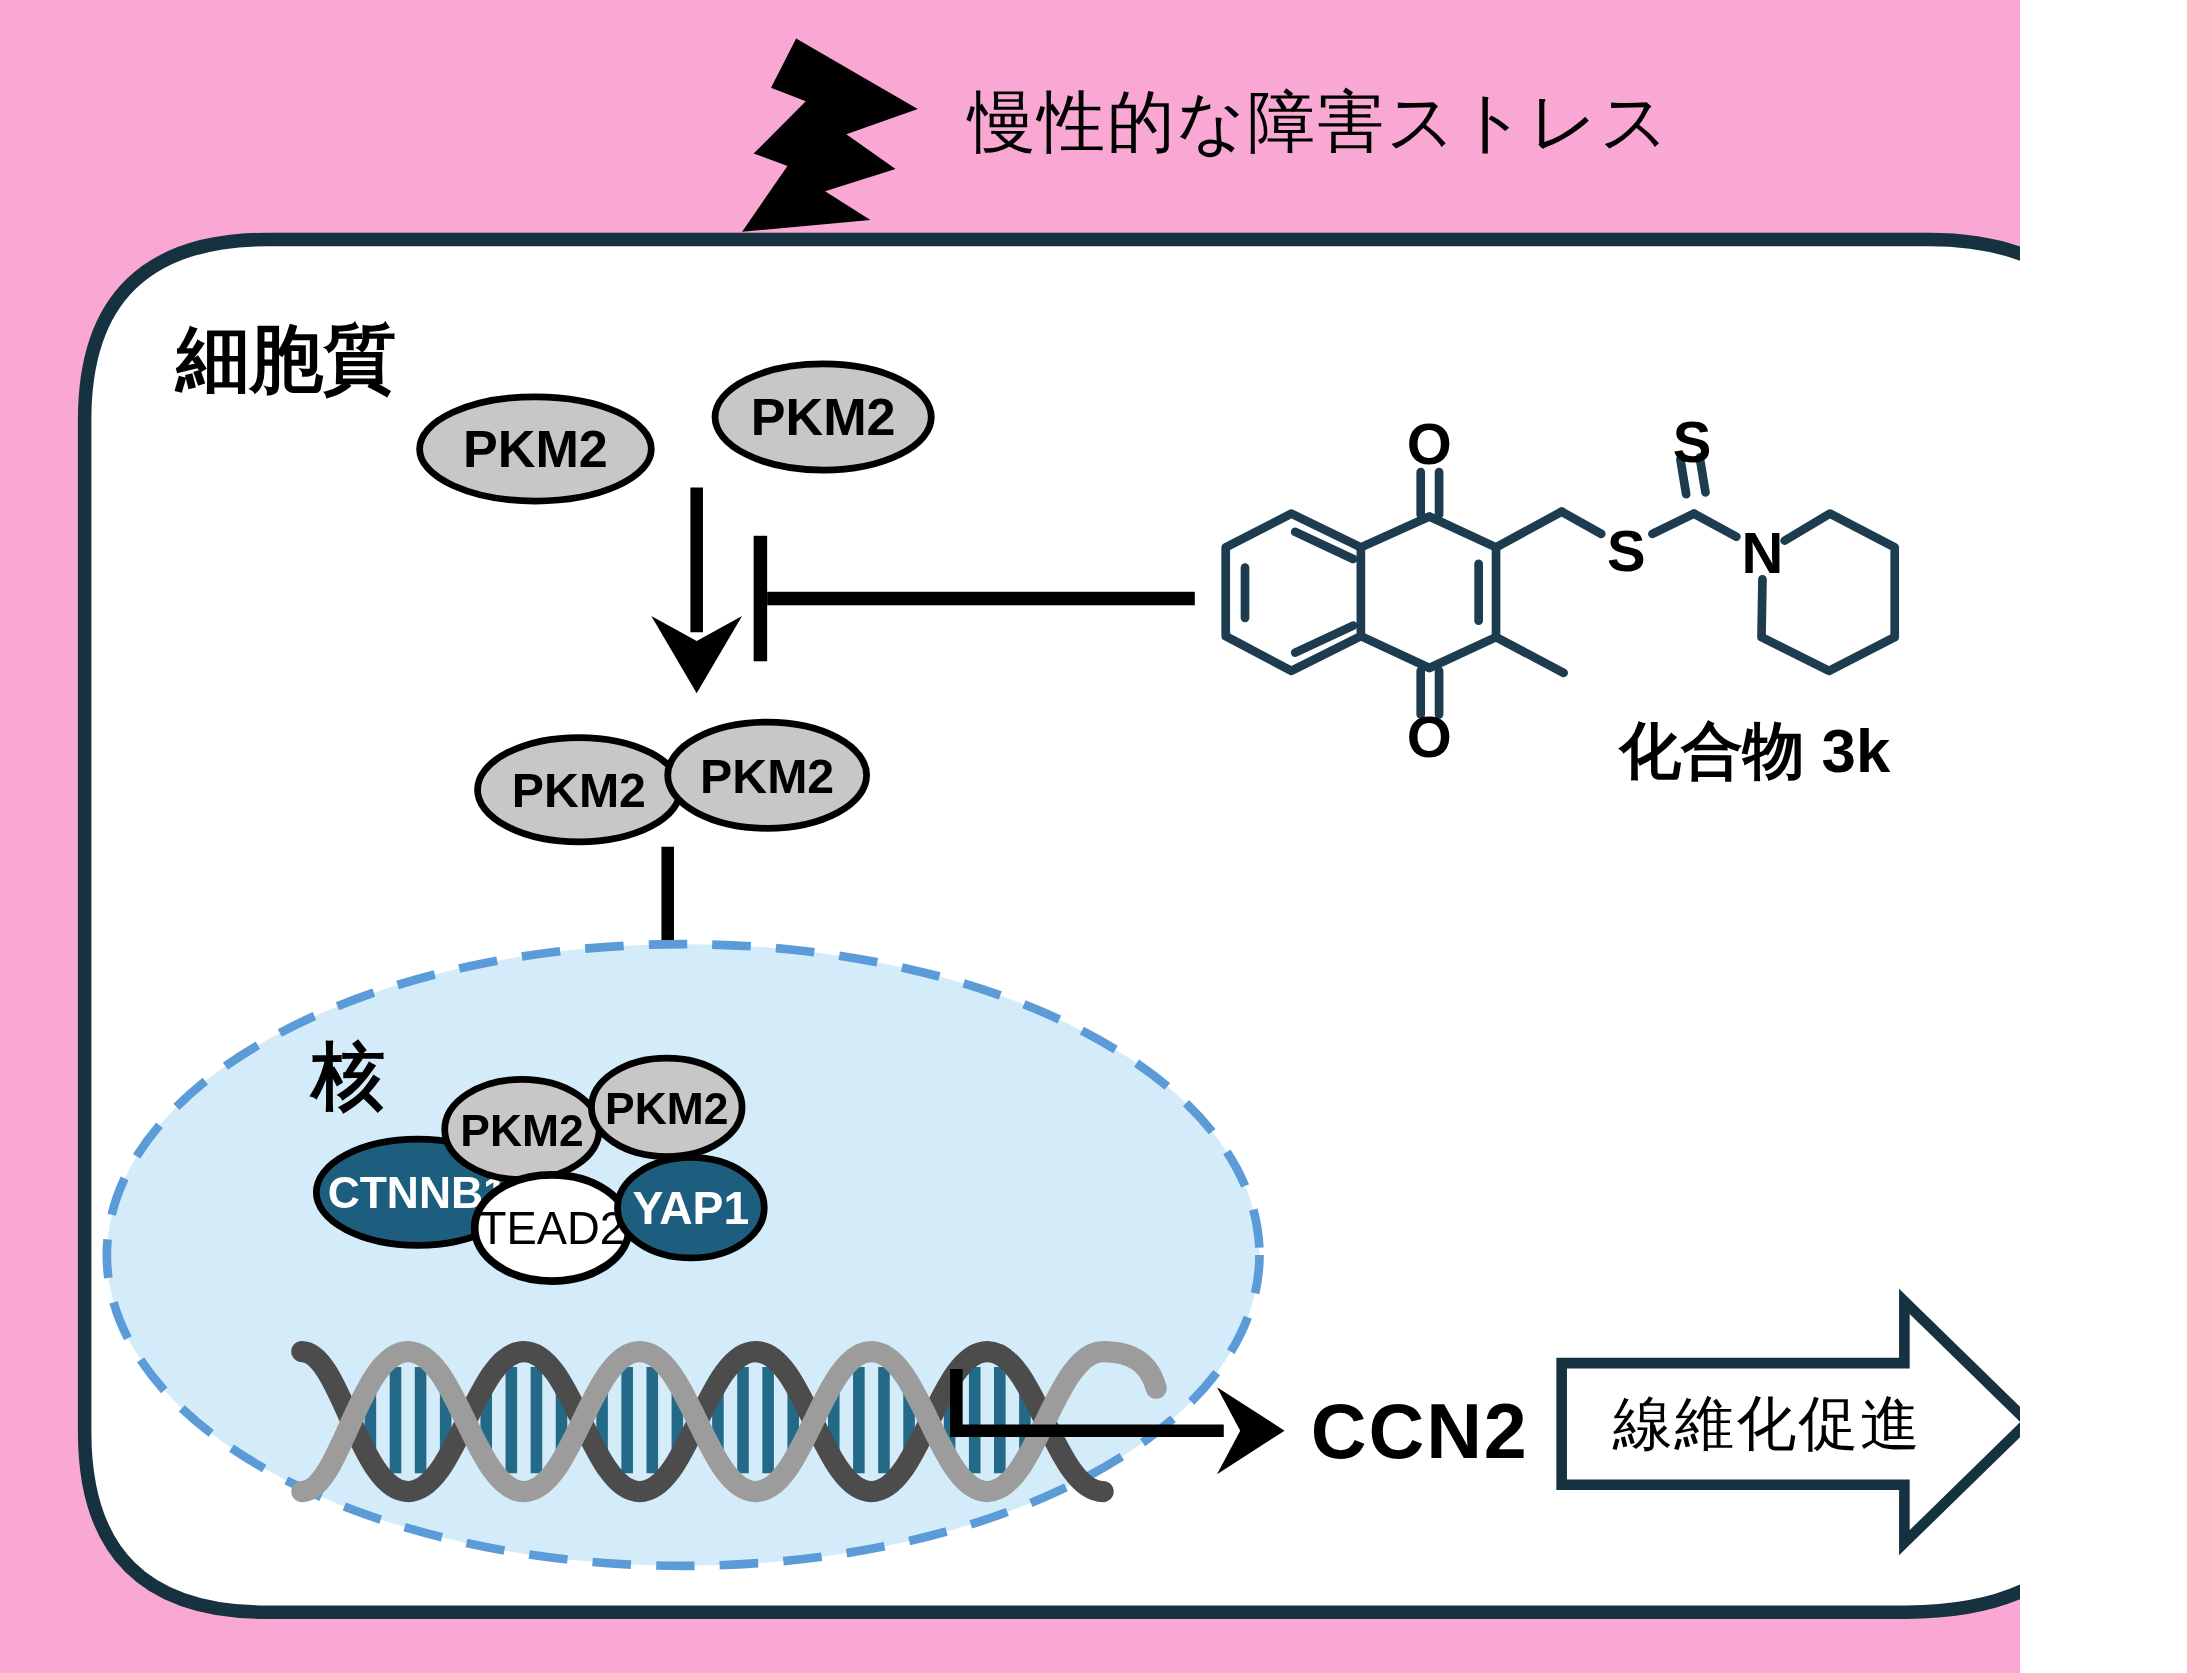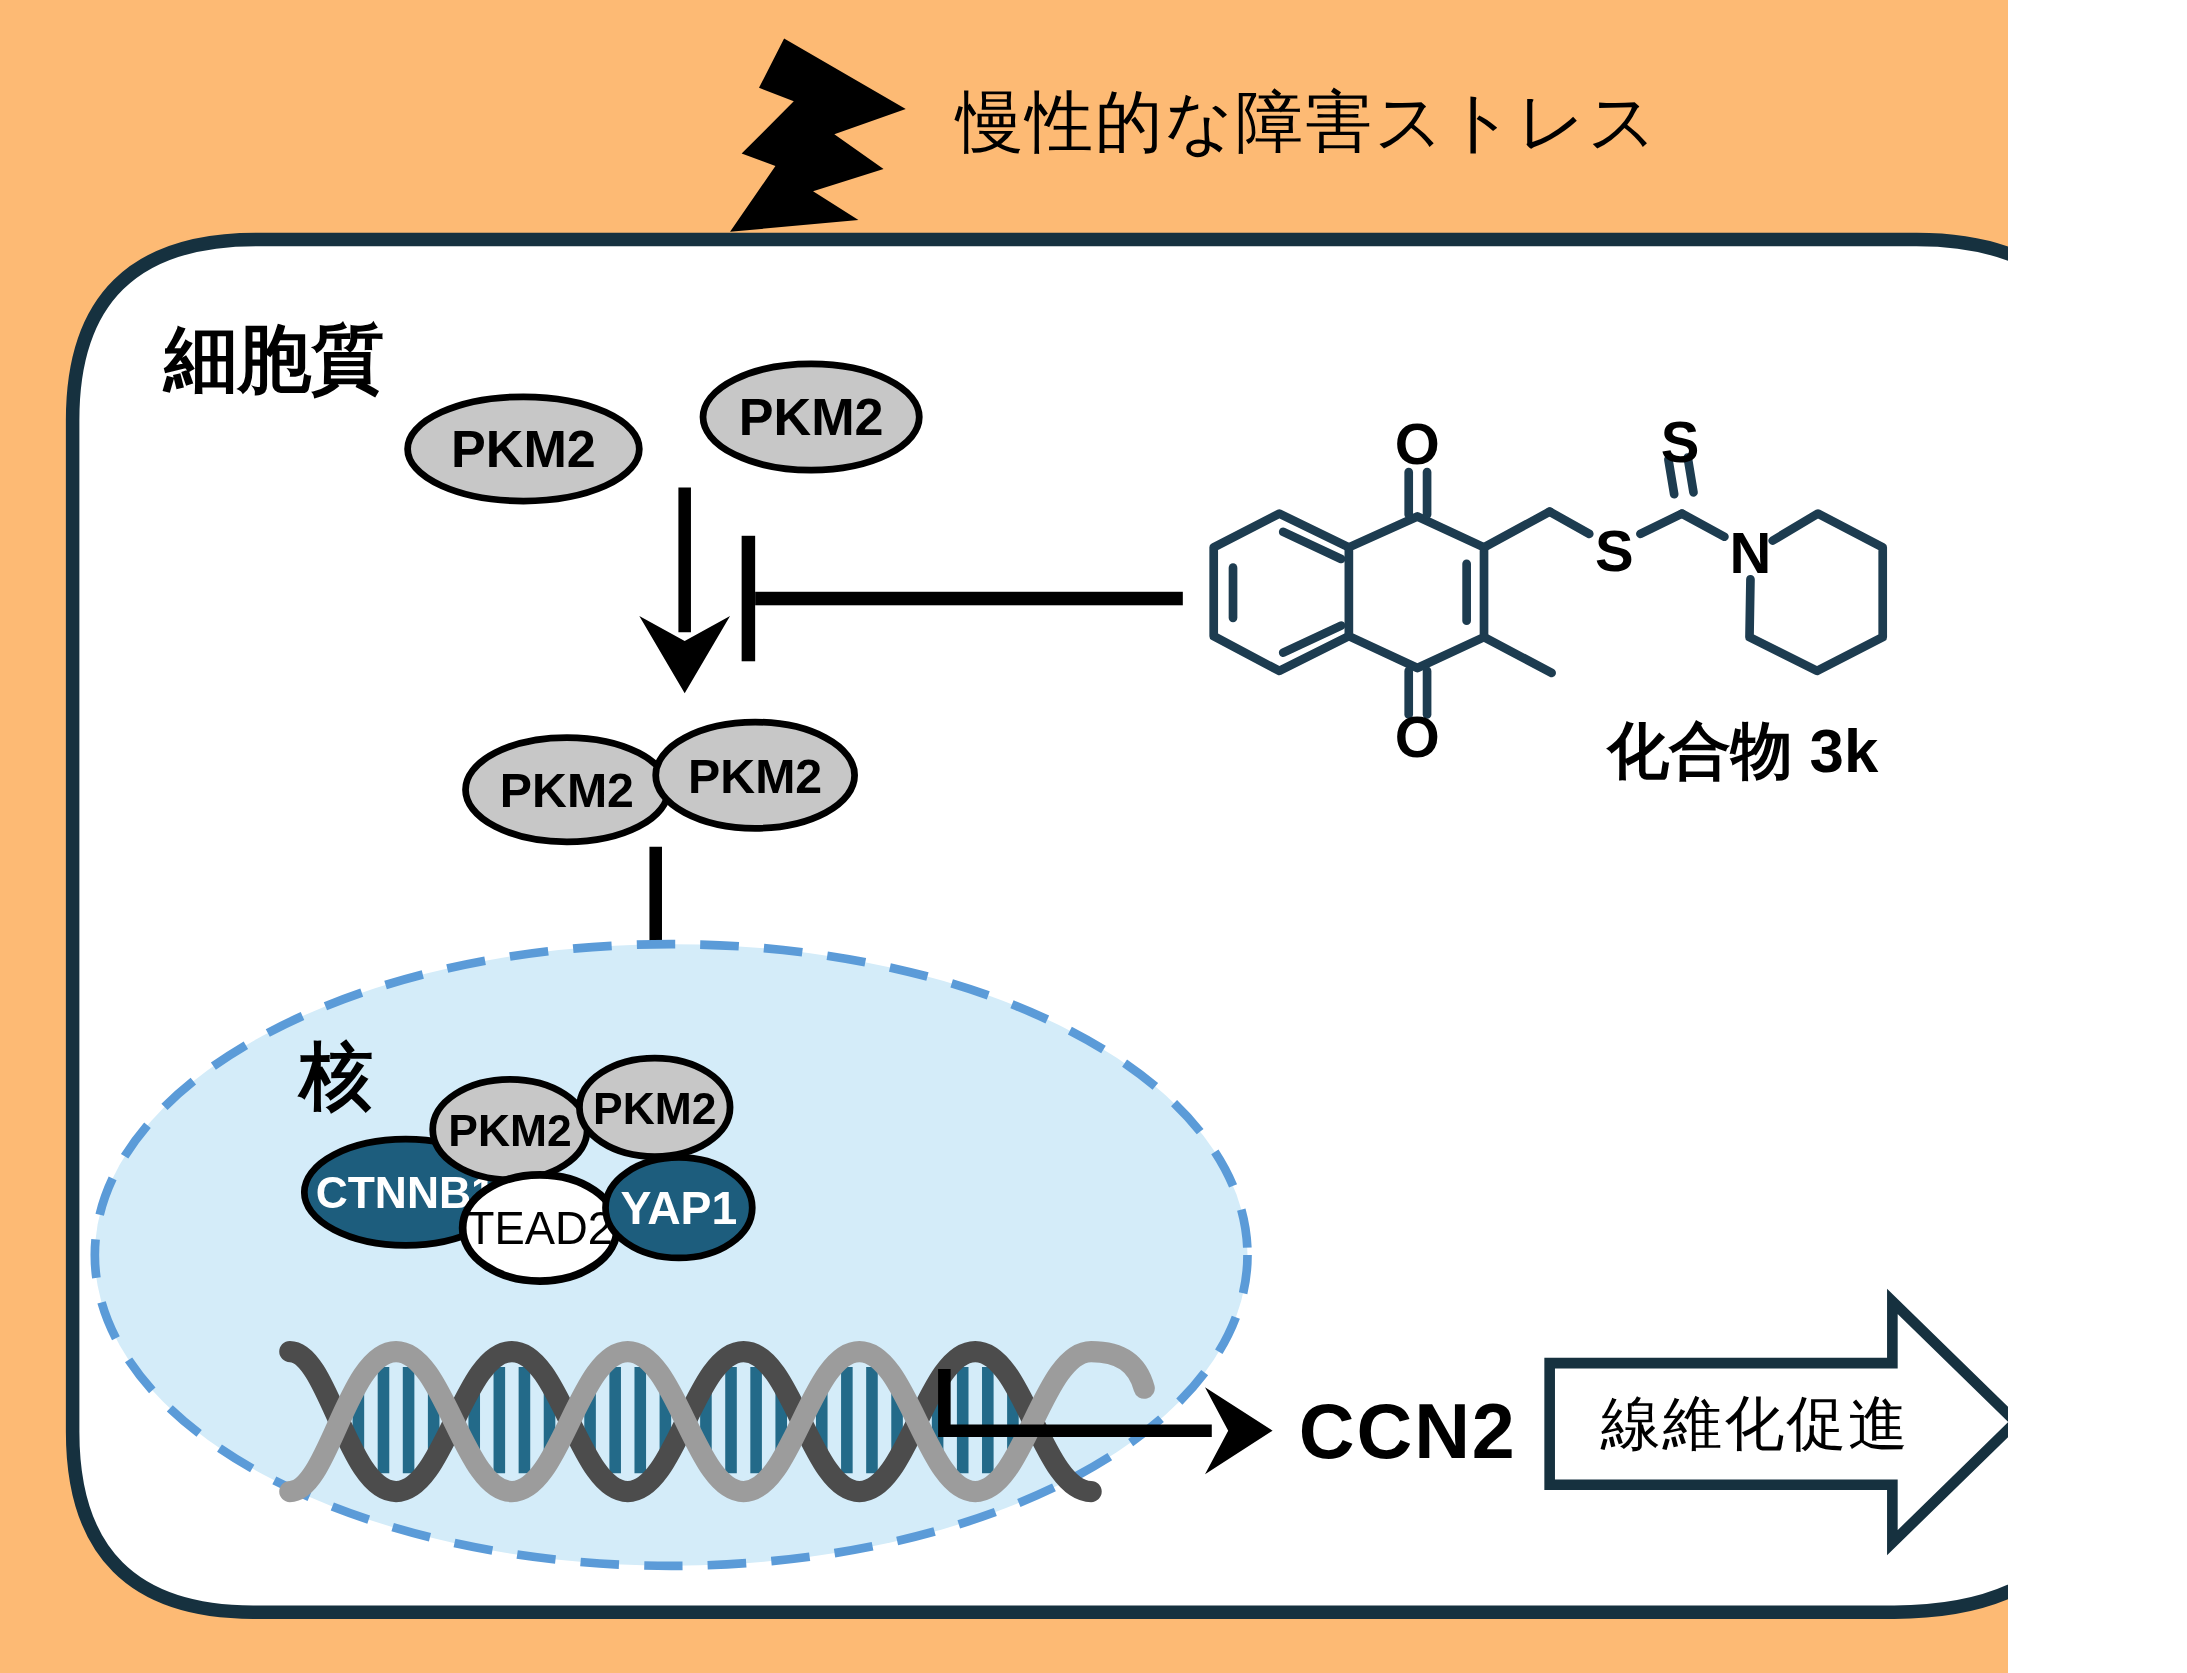--- a/index.html
+++ b/index.html
@@ -1,16 +1,16 @@
 <!DOCTYPE html>
 <html><head>
 <meta charset="utf-8">
 <style>
   html,body{margin:0;padding:0;background:#ffffff;}
-  .stage{position:relative;width:2008px;height:1673px;background:#fdba74;overflow:hidden;}
+  .stage{position:relative;width:2008px;height:1673px;background:#f9a8d4;overflow:hidden;padding-left:12px;}
   svg{display:block;}
   text{font-family:"Liberation Sans","DejaVu Sans",sans-serif;}
 
   .title-text{font-size:70px;letter-spacing:2px;fill:#000000;}
   .region-label{font-size:76px;font-weight:bold;fill:#000000;}
   .protein-label{font-weight:bold;fill:#000000;}
   .protein-label-white{font-weight:bold;fill:#ffffff;}
   .tead-label{font-size:47px;fill:#000000;}
   .ccn2-label{font-size:80px;font-weight:bold;fill:#000000;letter-spacing:2px;}
   .outcome-label{font-size:62px;fill:#000000;letter-spacing:2px;}

